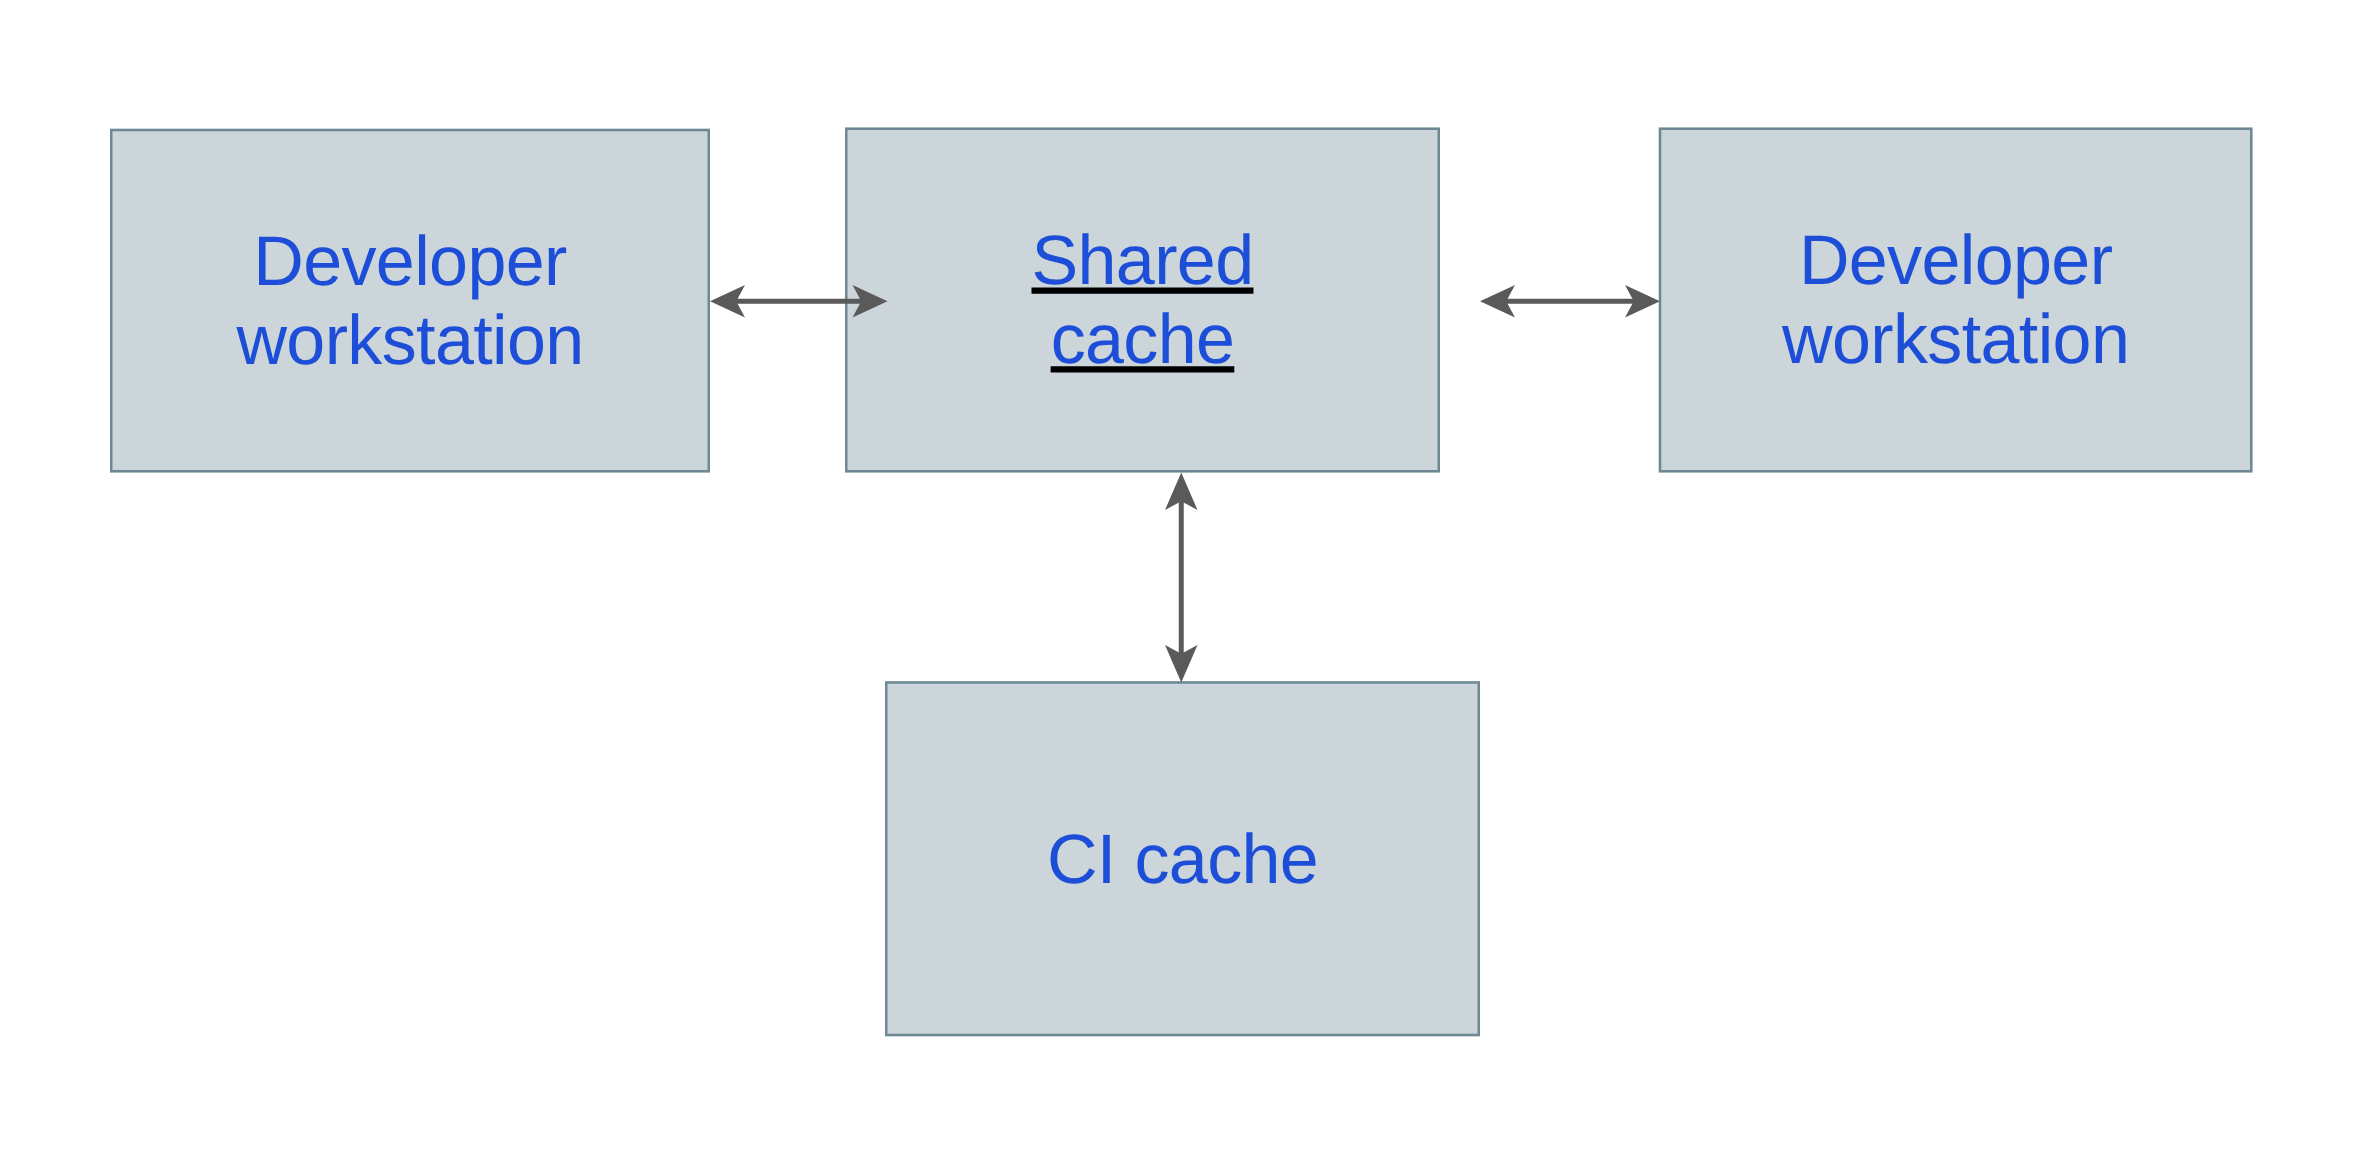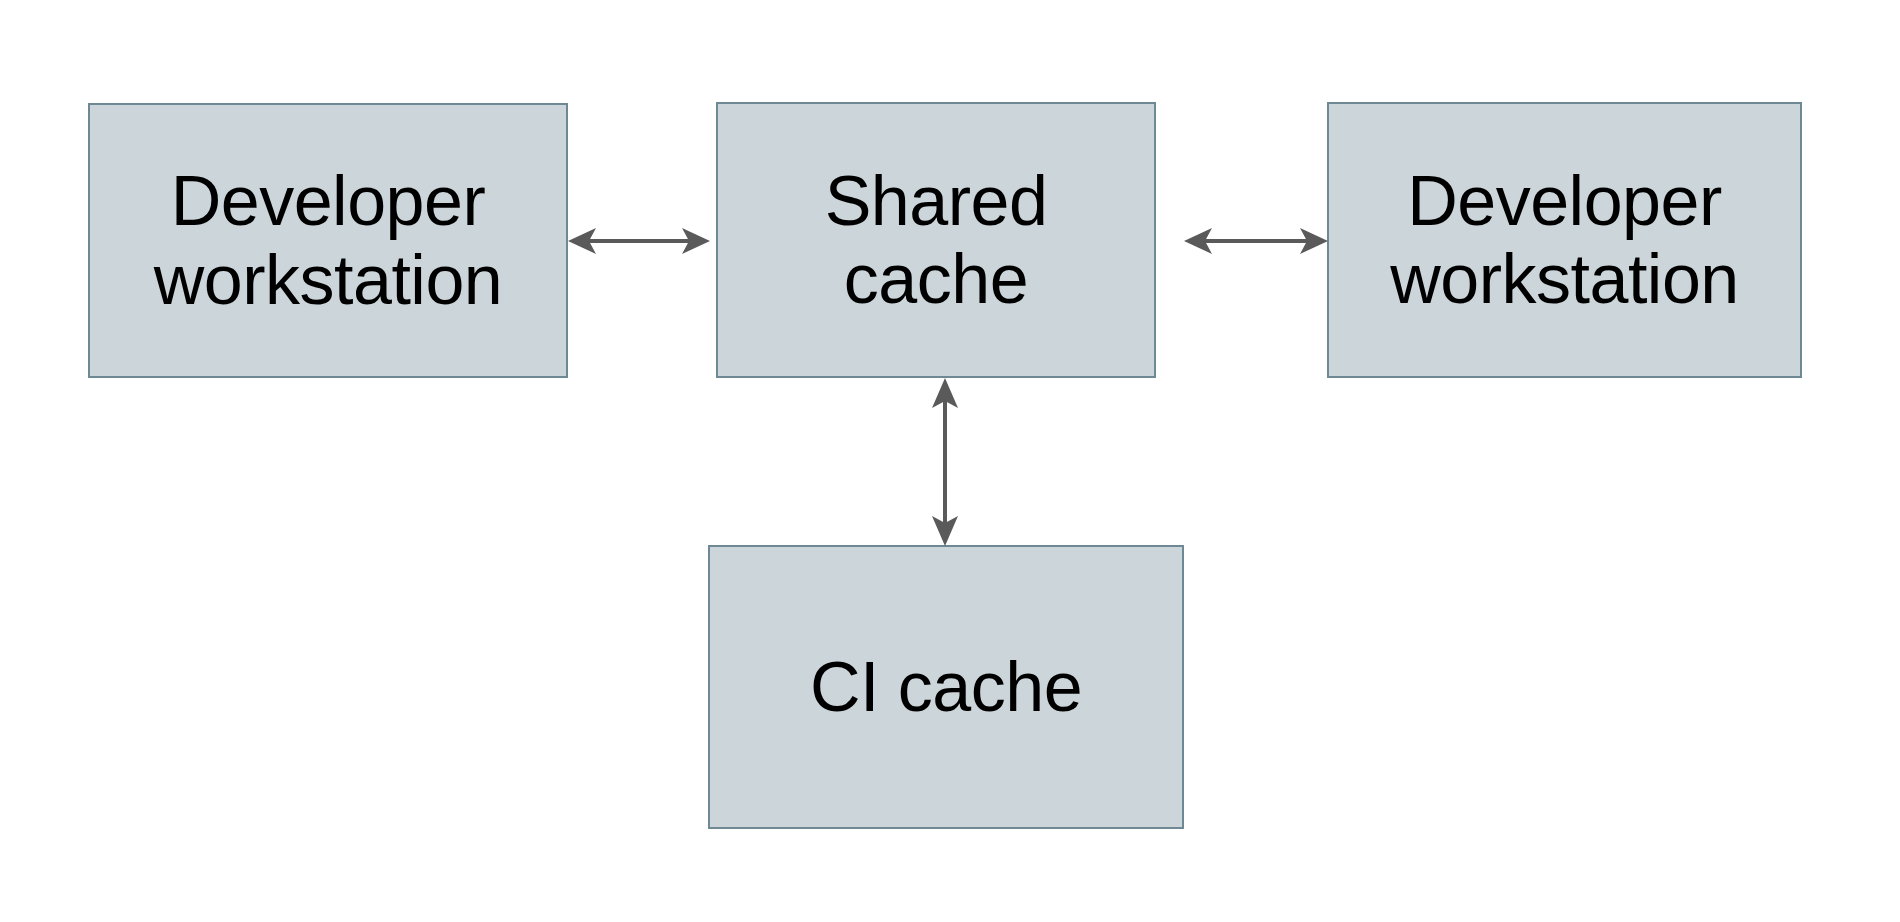--- a/index.html
+++ b/index.html
@@ -20,37 +20,37 @@
     box-sizing: border-box;
     background: #ccd5d9;
     border: 2px solid #6e8894;
     display: flex;
     align-items: center;
     justify-content: center;
     text-align: center;
   }
   .node-label {
     font-family: "Liberation Sans", sans-serif;
-    font-size: 70px;
+    font-size: 56px;
     line-height: 1.12;
     font-weight: 400;
-    color: #000000;
+    color: #1d4ed8;
     letter-spacing: -0.5px;
     white-space: pre-line;
     padding: 0 6px;
   }
   .edge {
     position: absolute;
     overflow: visible;
   }
   .edge svg { display: block; overflow: visible; }
 
   
   #node-dev-left     { left: 88px;   top: 103px; width: 480px; height: 275px; }
-  #node-shared-cache { left: 716px;  top: 102px; width: 440px; height: 276px; }
+  #node-shared-cache { left: 676px;  top: 102px; width: 476px; height: 276px; text-decoration: underline; }
   #node-dev-right    { left: 1327px; top: 102px; width: 475px; height: 276px; }
   #node-ci-server    { left: 708px;  top: 545px; width: 476px; height: 284px; }
 
   
   #edge-left-cache   { left: 566px;  top: 218px; width: 146px; height: 46px; }
   #edge-cache-right  { left: 1182px; top: 218px; width: 148px; height: 46px; }
   #edge-cache-ci     { left: 922px;  top: 376px; width: 46px;  height: 172px; }
 </style>
 </head>
 <body>

